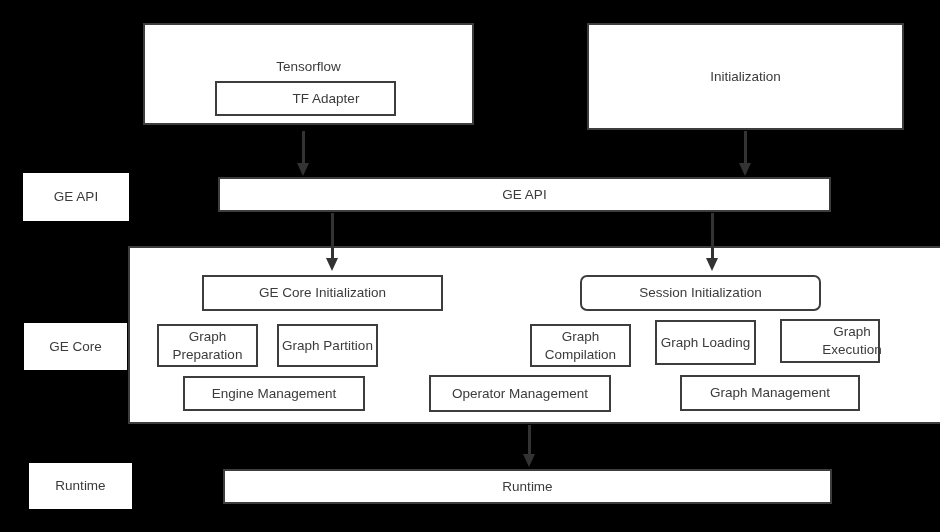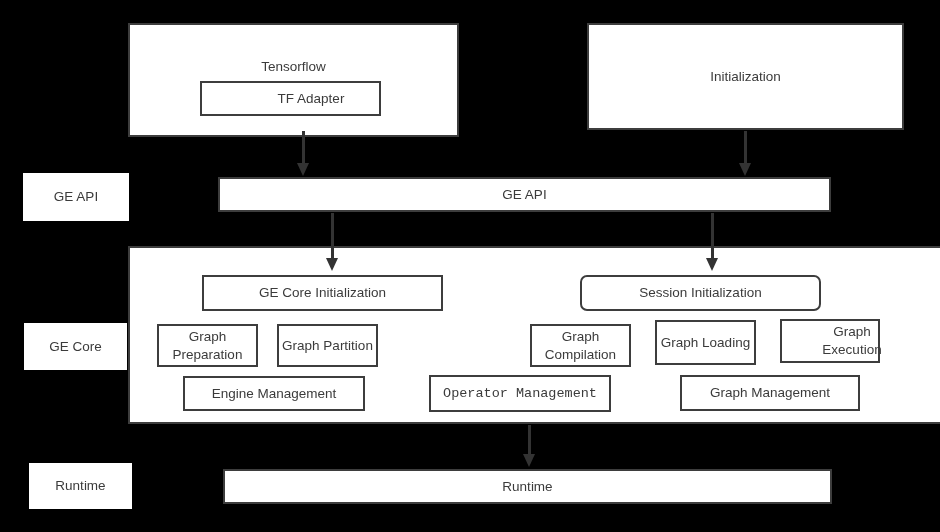--- a/index.html
+++ b/index.html
@@ -31,21 +31,21 @@
   .node { border: 2px solid var(--box-border, #3d3d3d); }
   .layer-label { border: none; }
 
   
   .lbl-front-end { left: 26px;  top: 50px;  width: 104px; height: 45px; }
   .lbl-ge-api    { left: 23px;  top: 173px; width: 106px; height: 48px; }
   .lbl-ge-core   { left: 24px;  top: 323px; width: 103px; height: 47px; }
   .lbl-runtime   { left: 29px;  top: 463px; width: 103px; height: 46px; }
 
   
-  .tensorflow-box { left: 128px; top: 23px; width: 331px; height: 114px; display: block; }
+  .tensorflow-box { left: 143px; top: 23px; width: 331px; height: 102px; display: block; }
   .tensorflow-title {
     position: absolute; left: 0; top: 33px; width: 100%;
     text-align: center;
   }
   .tf-adapter-box { left: 70px; top: 56px; width: 181px; height: 35px; padding-left: 41px; }
   .mindexpression-box { left: 587px; top: 23px; width: 317px; height: 107px; }
 
   
   .ge-api-bar { left: 218px; top: 177px; width: 613px; height: 35px; }
 
@@ -56,21 +56,21 @@
   .session-init       { left: 450px; top: 27px;  width: 241px; height: 36px; border-radius: 7px; }
 
   .graph-preparation  { left: 27px;  top: 76px;  width: 101px; height: 43px; }
   .graph-partition    { left: 147px; top: 76px;  width: 101px; height: 43px; }
   .graph-optimization { left: 274px; top: 75px;  width: 103px; height: 45px; }
   .graph-compilation  { left: 400px; top: 76px;  width: 101px; height: 43px; }
   .graph-loading      { left: 525px; top: 72px;  width: 101px; height: 45px; }
   .graph-execution    { left: 650px; top: 71px;  width: 100px; height: 44px; padding-left: 44px; }
 
   .engine-management   { left: 53px;  top: 128px; width: 182px; height: 35px; text-align: right; }
-  .operator-management { left: 299px; top: 127px; width: 182px; height: 37px; font-family: Liberation Mono, monospace; }
+  .operator-management { left: 299px; top: 127px; width: 182px; height: 37px; }
   .graph-management    { left: 550px; top: 127px; width: 180px; height: 36px; }
 
   
   .runtime-bar { left: 223px; top: 469px; width: 609px; height: 35px; }
 
   
   .arrow {
     position: absolute;
     width: 12px;
     display: flex;

